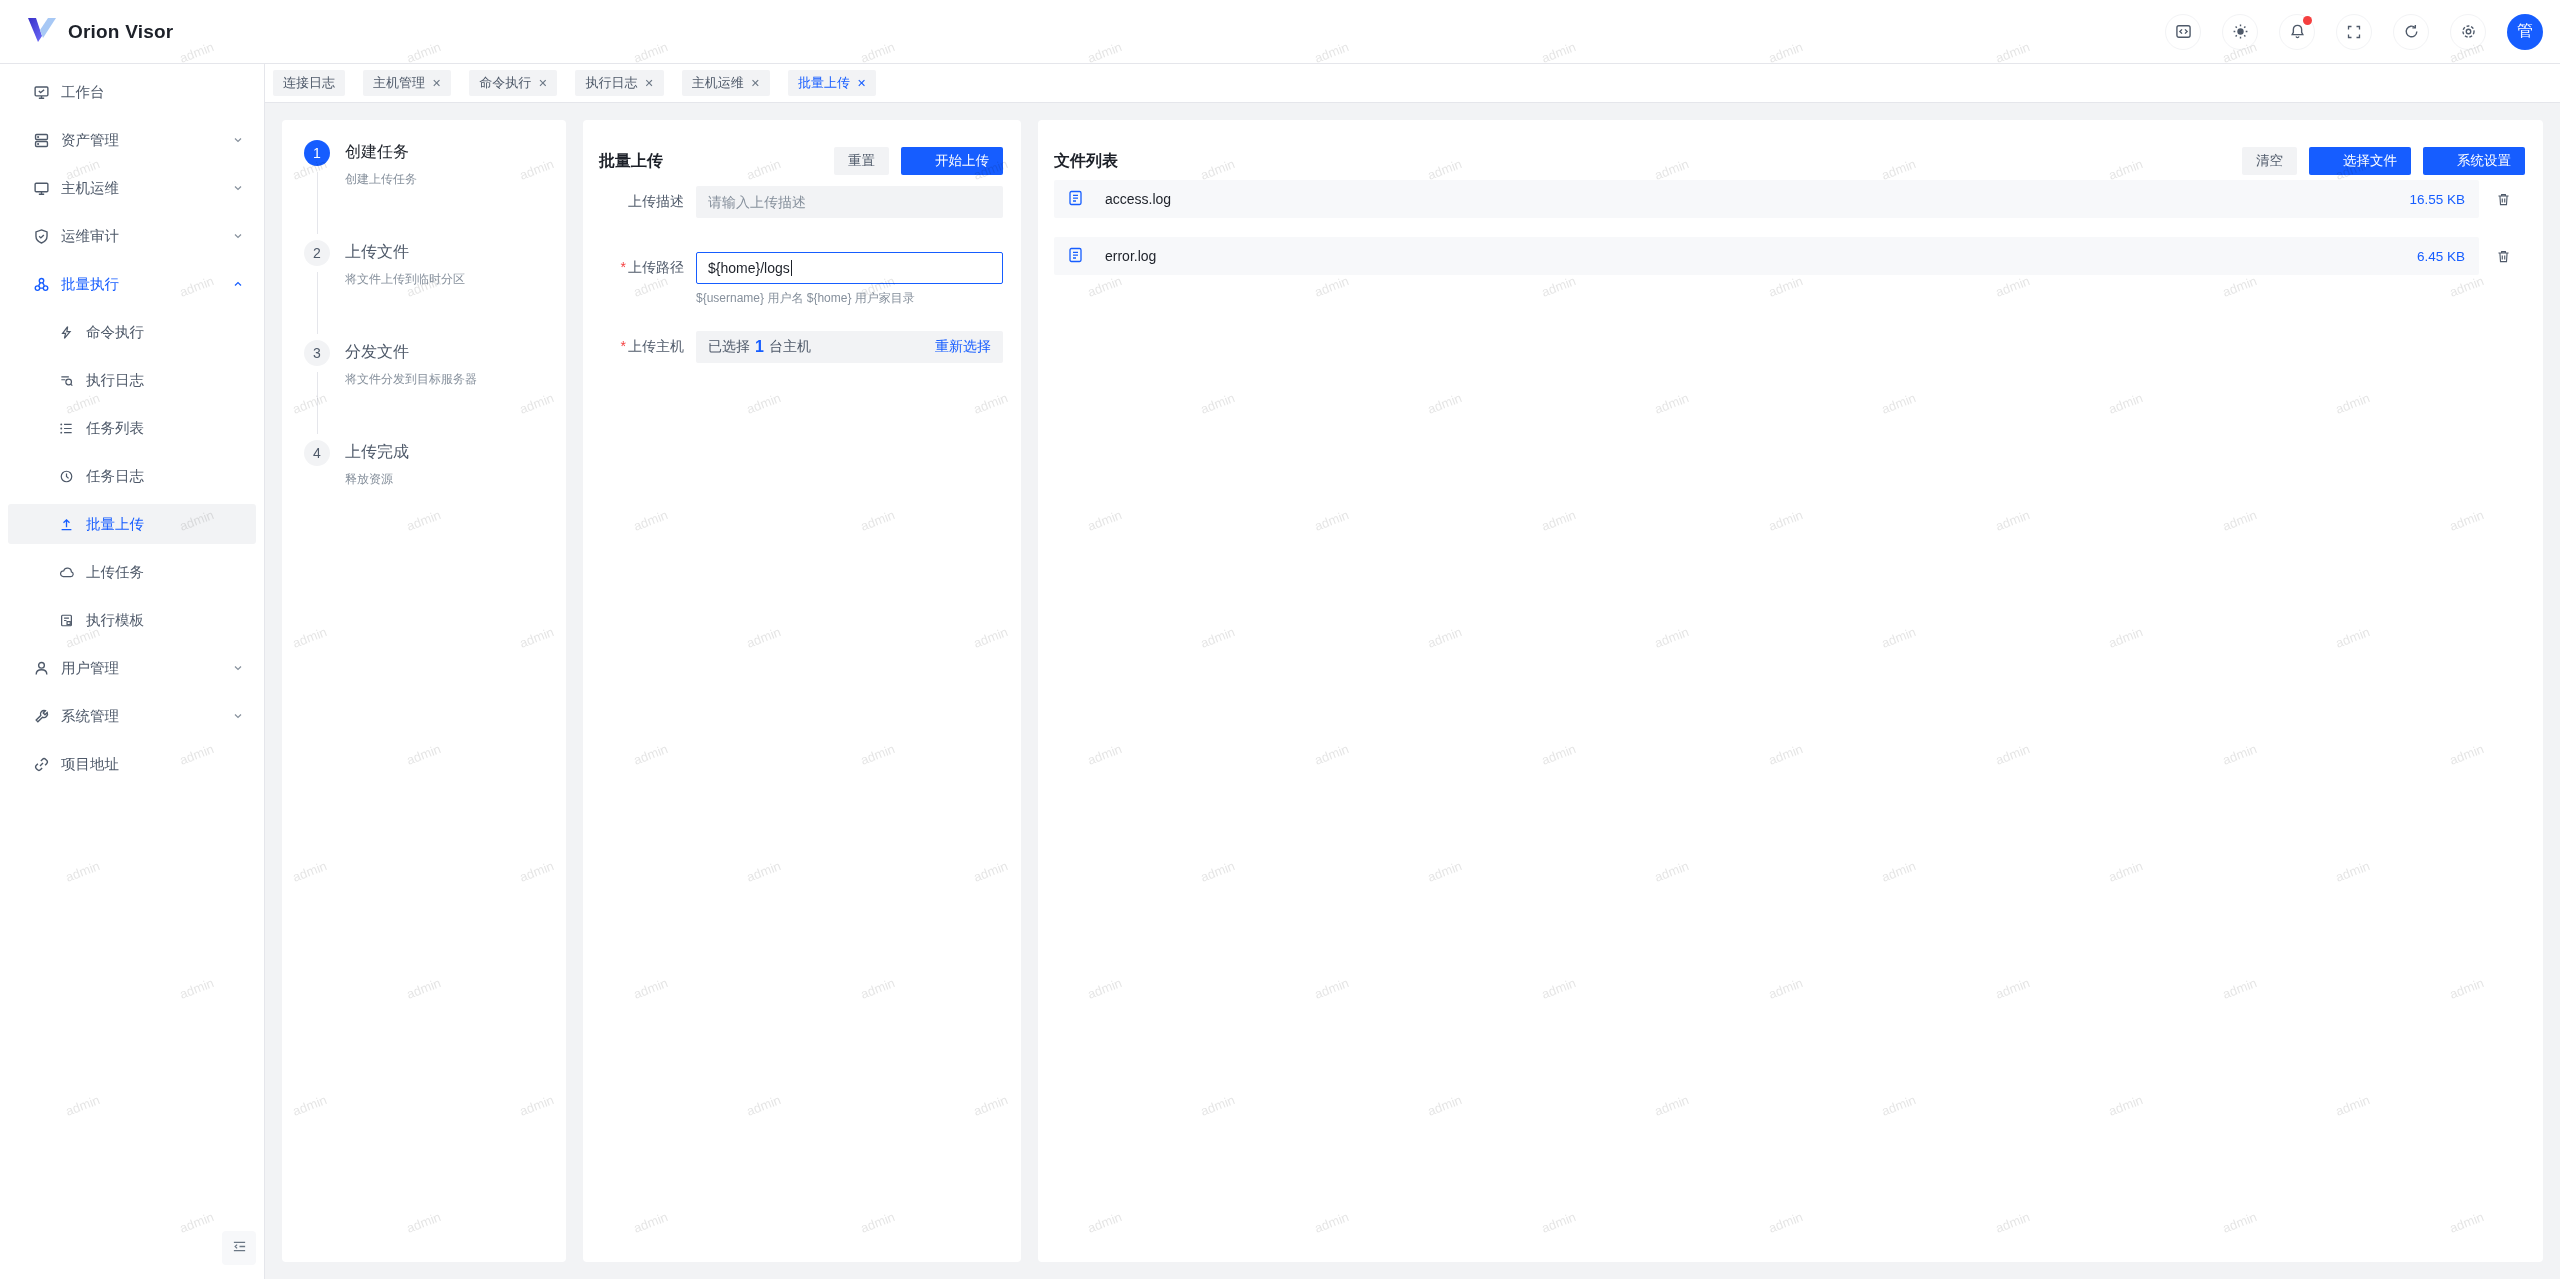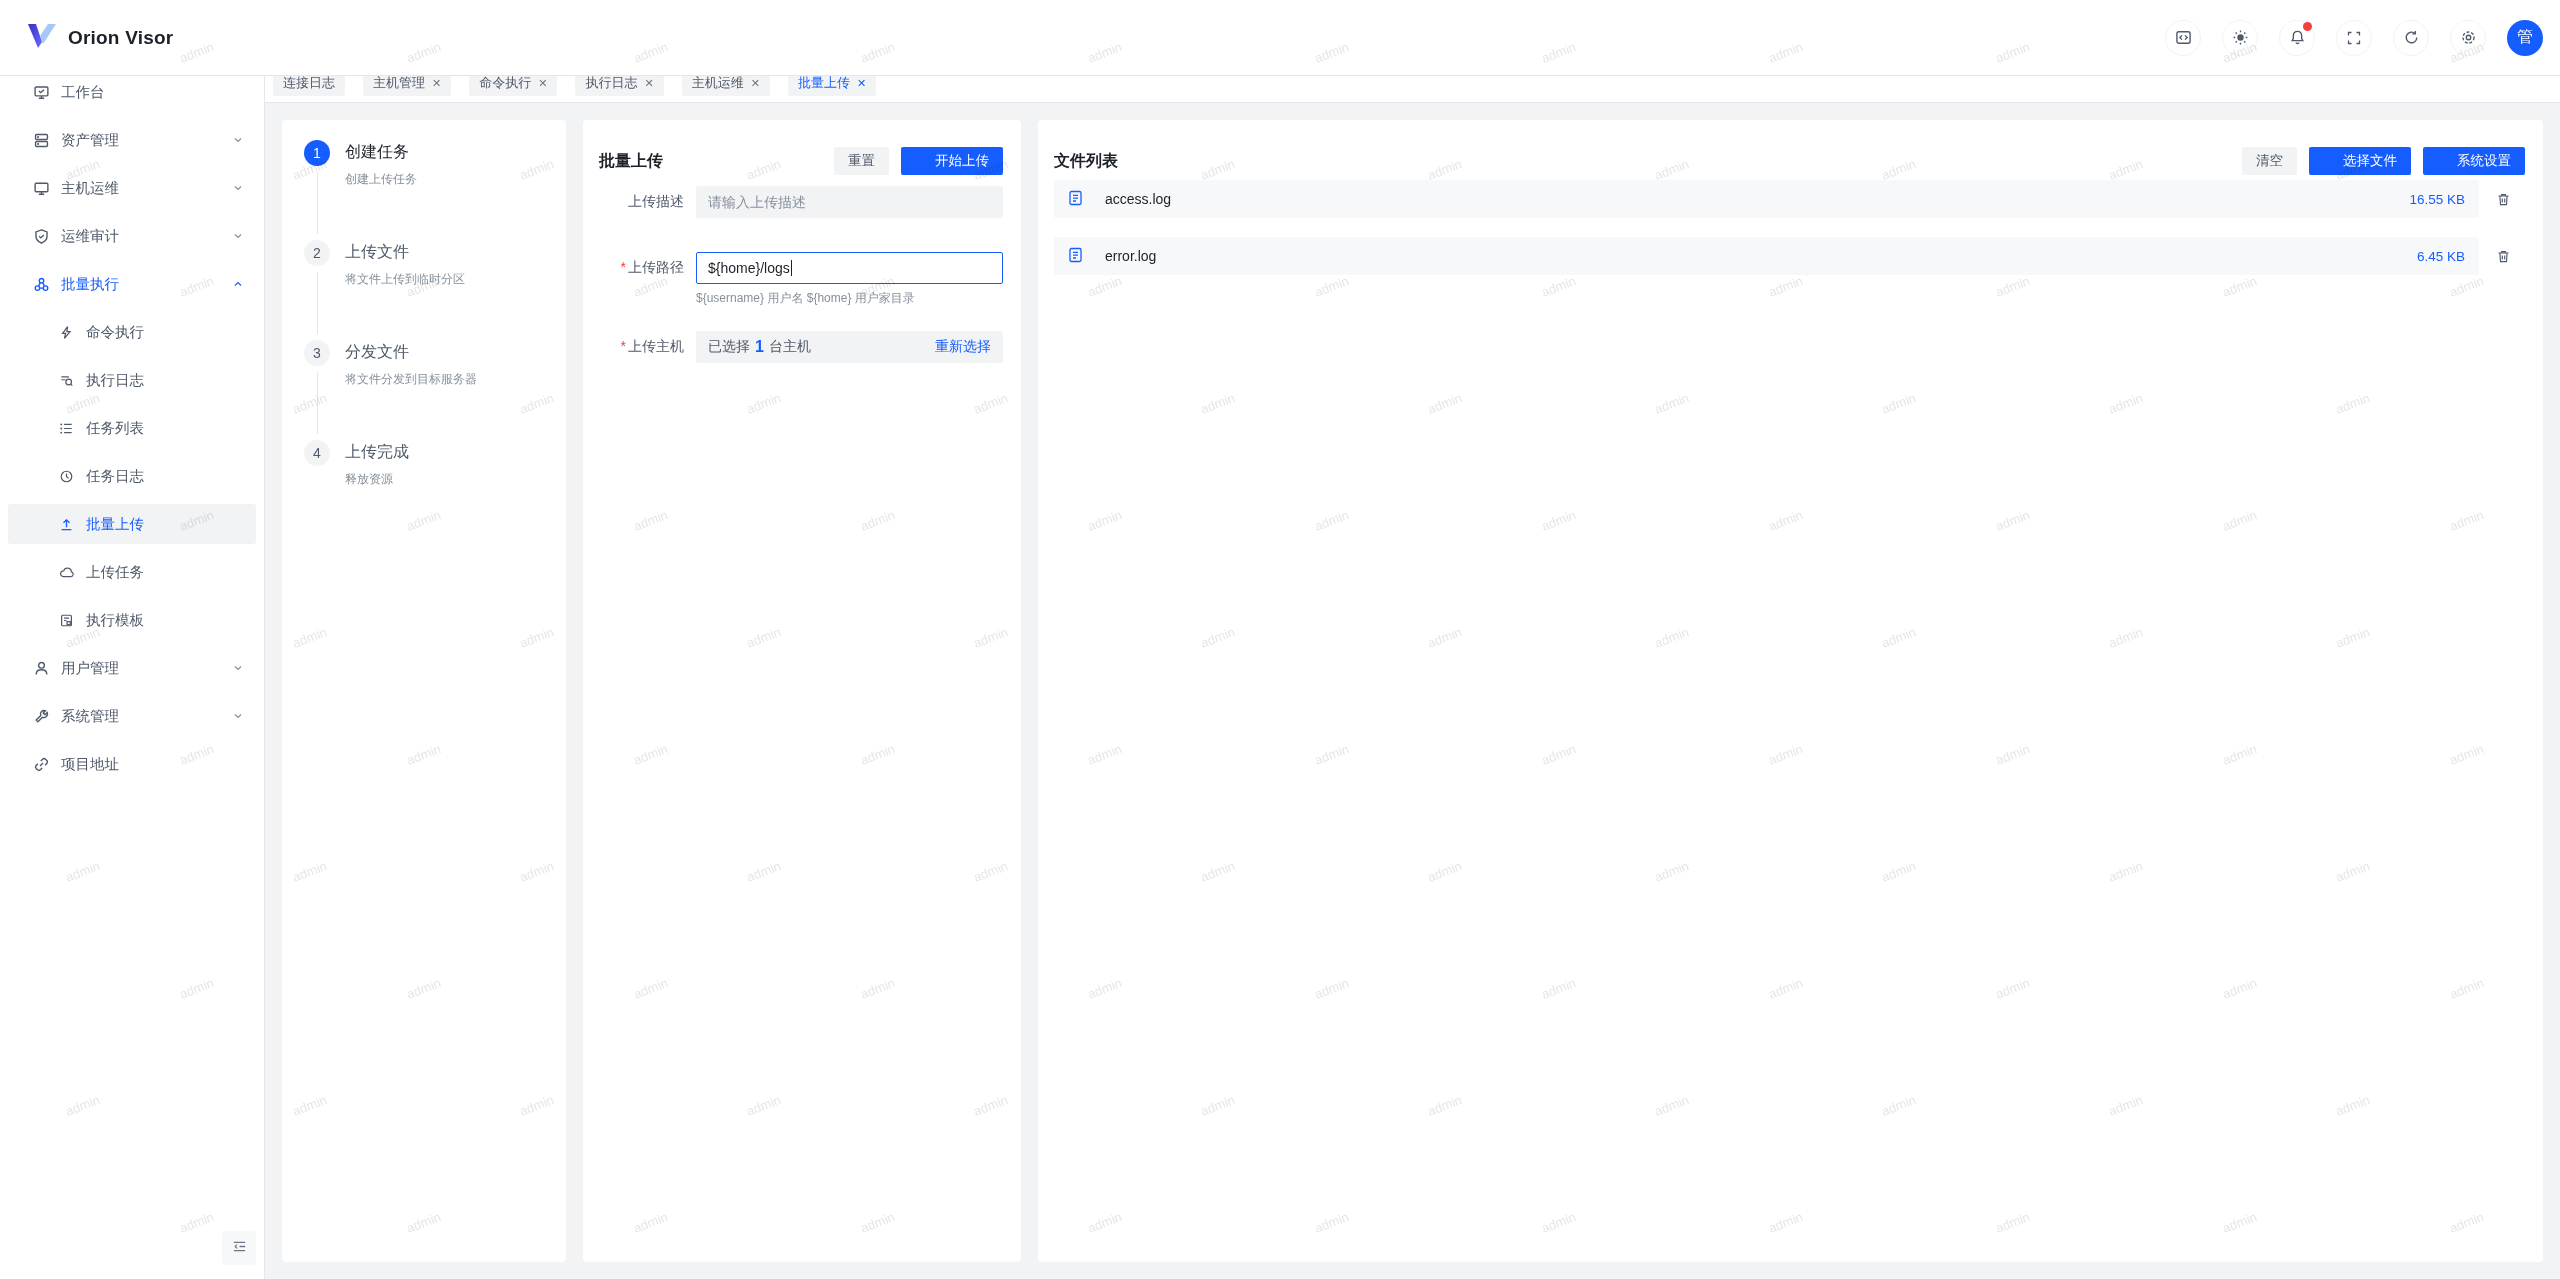--- a/index.html
+++ b/index.html
@@ -4,21 +4,21 @@
 <style>
   * { margin:0; padding:0; box-sizing:border-box; }
   html,body { width:2560px; height:1279px; overflow:hidden; }
   body {
     font-family:"Liberation Sans", sans-serif;
     background:#f2f3f5; color:#1d2129; font-size:14px;
     position:relative;
   }
   
   .header {
-    position:absolute; left:0; top:0; width:2560px; height:76px;
+    position:absolute; left:0; top:0; width:2560px; height:64px;
     background:#fff; border-bottom:1px solid #e5e6eb;
     display:flex; align-items:center; justify-content:space-between;
     padding:0 17px 0 26px; z-index:20;
   }
   .brand { display:flex; align-items:center; gap:10px; }
   .brand-name { font-size:19px; font-weight:600; color:#1d2129; letter-spacing:.2px; }
   .header-actions { display:flex; align-items:center; gap:21px; }
   .icon-btn {
     width:36px; height:36px; border-radius:50%; background:#fff;
     border:1px solid #f2f3f5; display:flex; align-items:center; justify-content:center;

